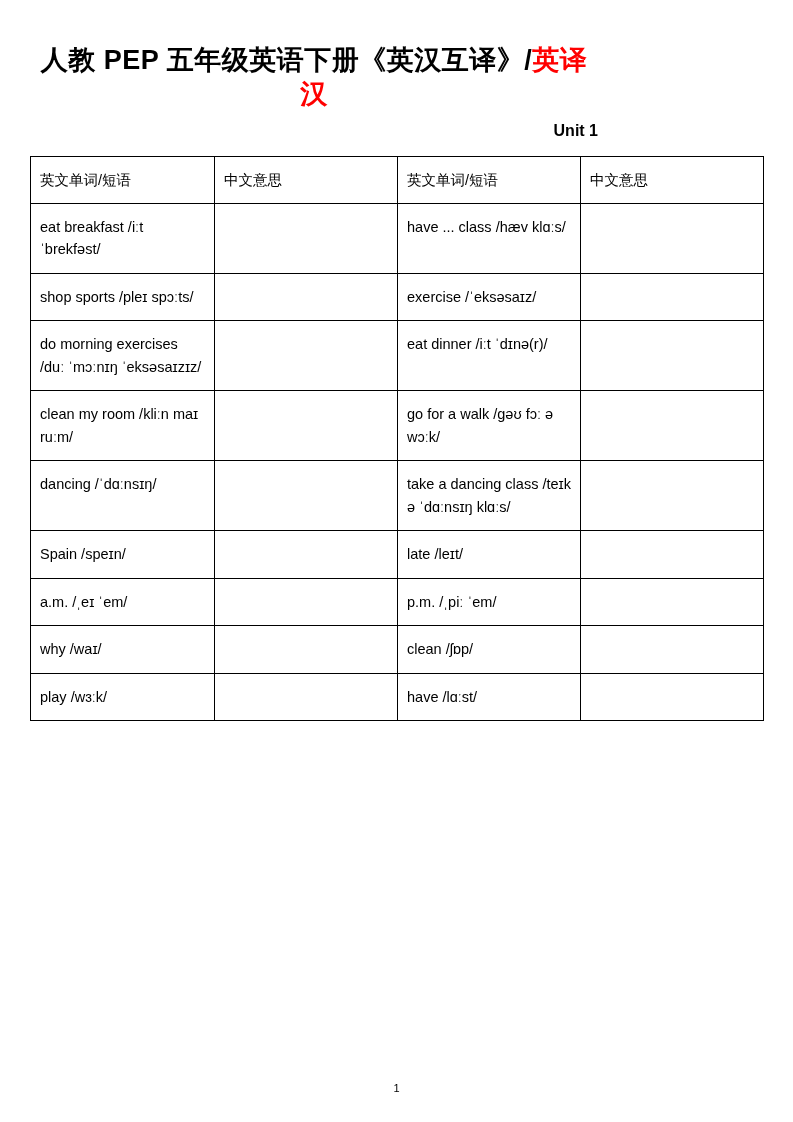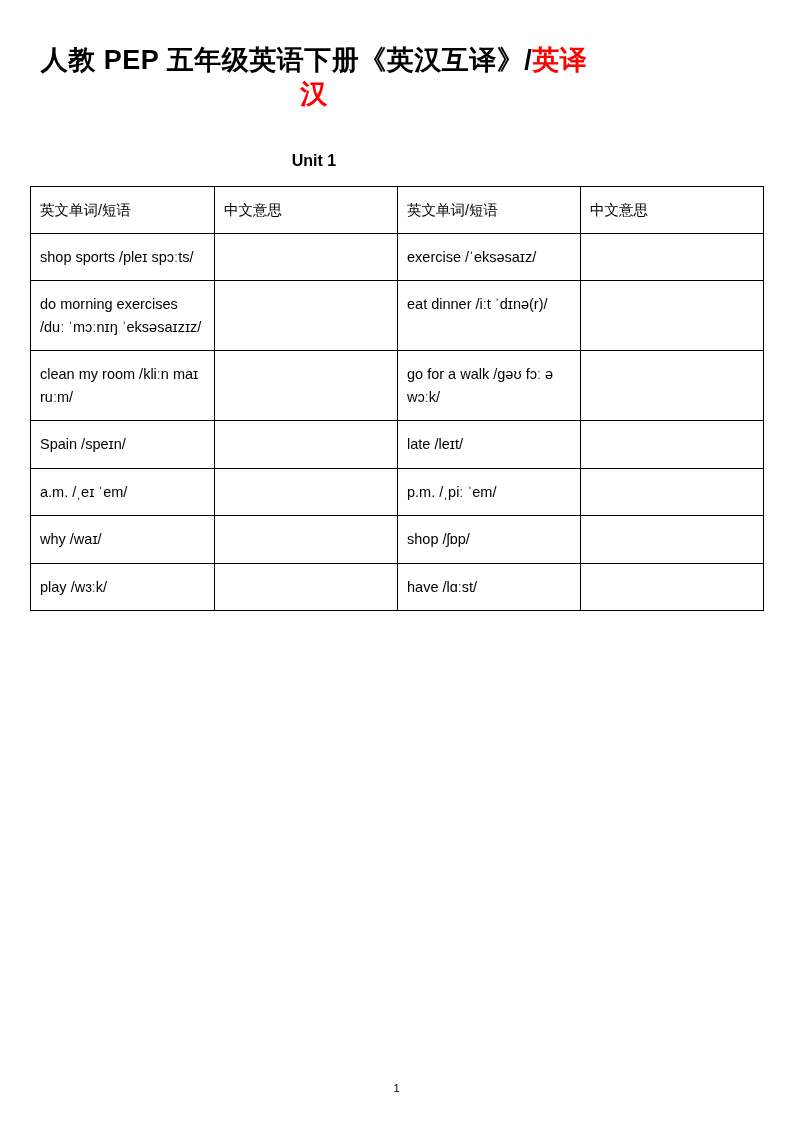--- a/index.html
+++ b/index.html
@@ -27,24 +27,24 @@
     font-weight: bold;
     line-height: 1.25;
     margin: 0 0 0 0;
     padding-top: 6px;
     letter-spacing: 0.5px;
   }
   .doc-title .red {
     color: #ff0000;
   }
   .unit-title {
-    text-align: center;
+    text-align: right;
     font-size: 16px;
     font-weight: bold;
-    margin-top: 40px;
+    margin-top: 10px;
     margin-bottom: 16px;
   }
   table.vocab {
     border-collapse: collapse;
     width: 733px;
     margin: 0 auto;
     table-layout: fixed;
   }
   table.vocab td, table.vocab th {
     border: 1px solid #000000;
@@ -90,54 +90,66 @@
         <col class="c3">
         <col class="c4">
     </colgroup>
     <tbody id="table-body">
       <tr class="hdr-row">
         <td>英文单词/短语</td>
         <td>中文意思</td>
         <td>英文单词/短语</td>
         <td>中文意思</td>
       </tr>
+    <tr>
+          <td>eat breakfast /iːt ˈbrekfəst/</td>
+          <td></td>
+          <td>have ... class /hæv klɑːs/</td>
+          <td></td>
+        </tr>
         <tr>
           <td>shop sports /pleɪ spɔːts/</td>
           <td></td>
           <td>exercise /ˈeksəsaɪz/</td>
           <td></td>
         </tr>
         <tr>
           <td>do morning exercises /duː ˈmɔːnɪŋ ˈeksəsaɪzɪz/</td>
           <td></td>
           <td>eat dinner /iːt ˈdɪnə(r)/</td>
           <td></td>
         </tr>
         <tr>
           <td>clean my room /kliːn maɪ ruːm/</td>
           <td></td>
           <td>go for a walk /gəʊ fɔː ə wɔːk/</td>
           <td></td>
         </tr>
         <tr>
+          <td>dancing /ˈdɑːnsɪŋ/</td>
+          <td></td>
+          <td>take a dancing class /teɪk ə ˈdɑːnsɪŋ klɑːs/</td>
+          <td></td>
+        </tr>
+        <tr>
           <td>Spain /speɪn/</td>
           <td></td>
           <td>late /leɪt/</td>
           <td></td>
         </tr>
         <tr>
           <td>a.m. /ˌeɪ ˈem/</td>
           <td></td>
           <td>p.m. /ˌpiː ˈem/</td>
           <td></td>
         </tr>
         <tr>
           <td>why /waɪ/</td>
           <td></td>
-          <td>shop /ʃɒp/</td>
+          <td>clean /ʃɒp/</td>
           <td></td>
         </tr>
         <tr>
           <td>play /wɜːk/</td>
           <td></td>
           <td>have /lɑːst/</td>
           <td></td>
         </tr>
       </tbody>
   </table>

